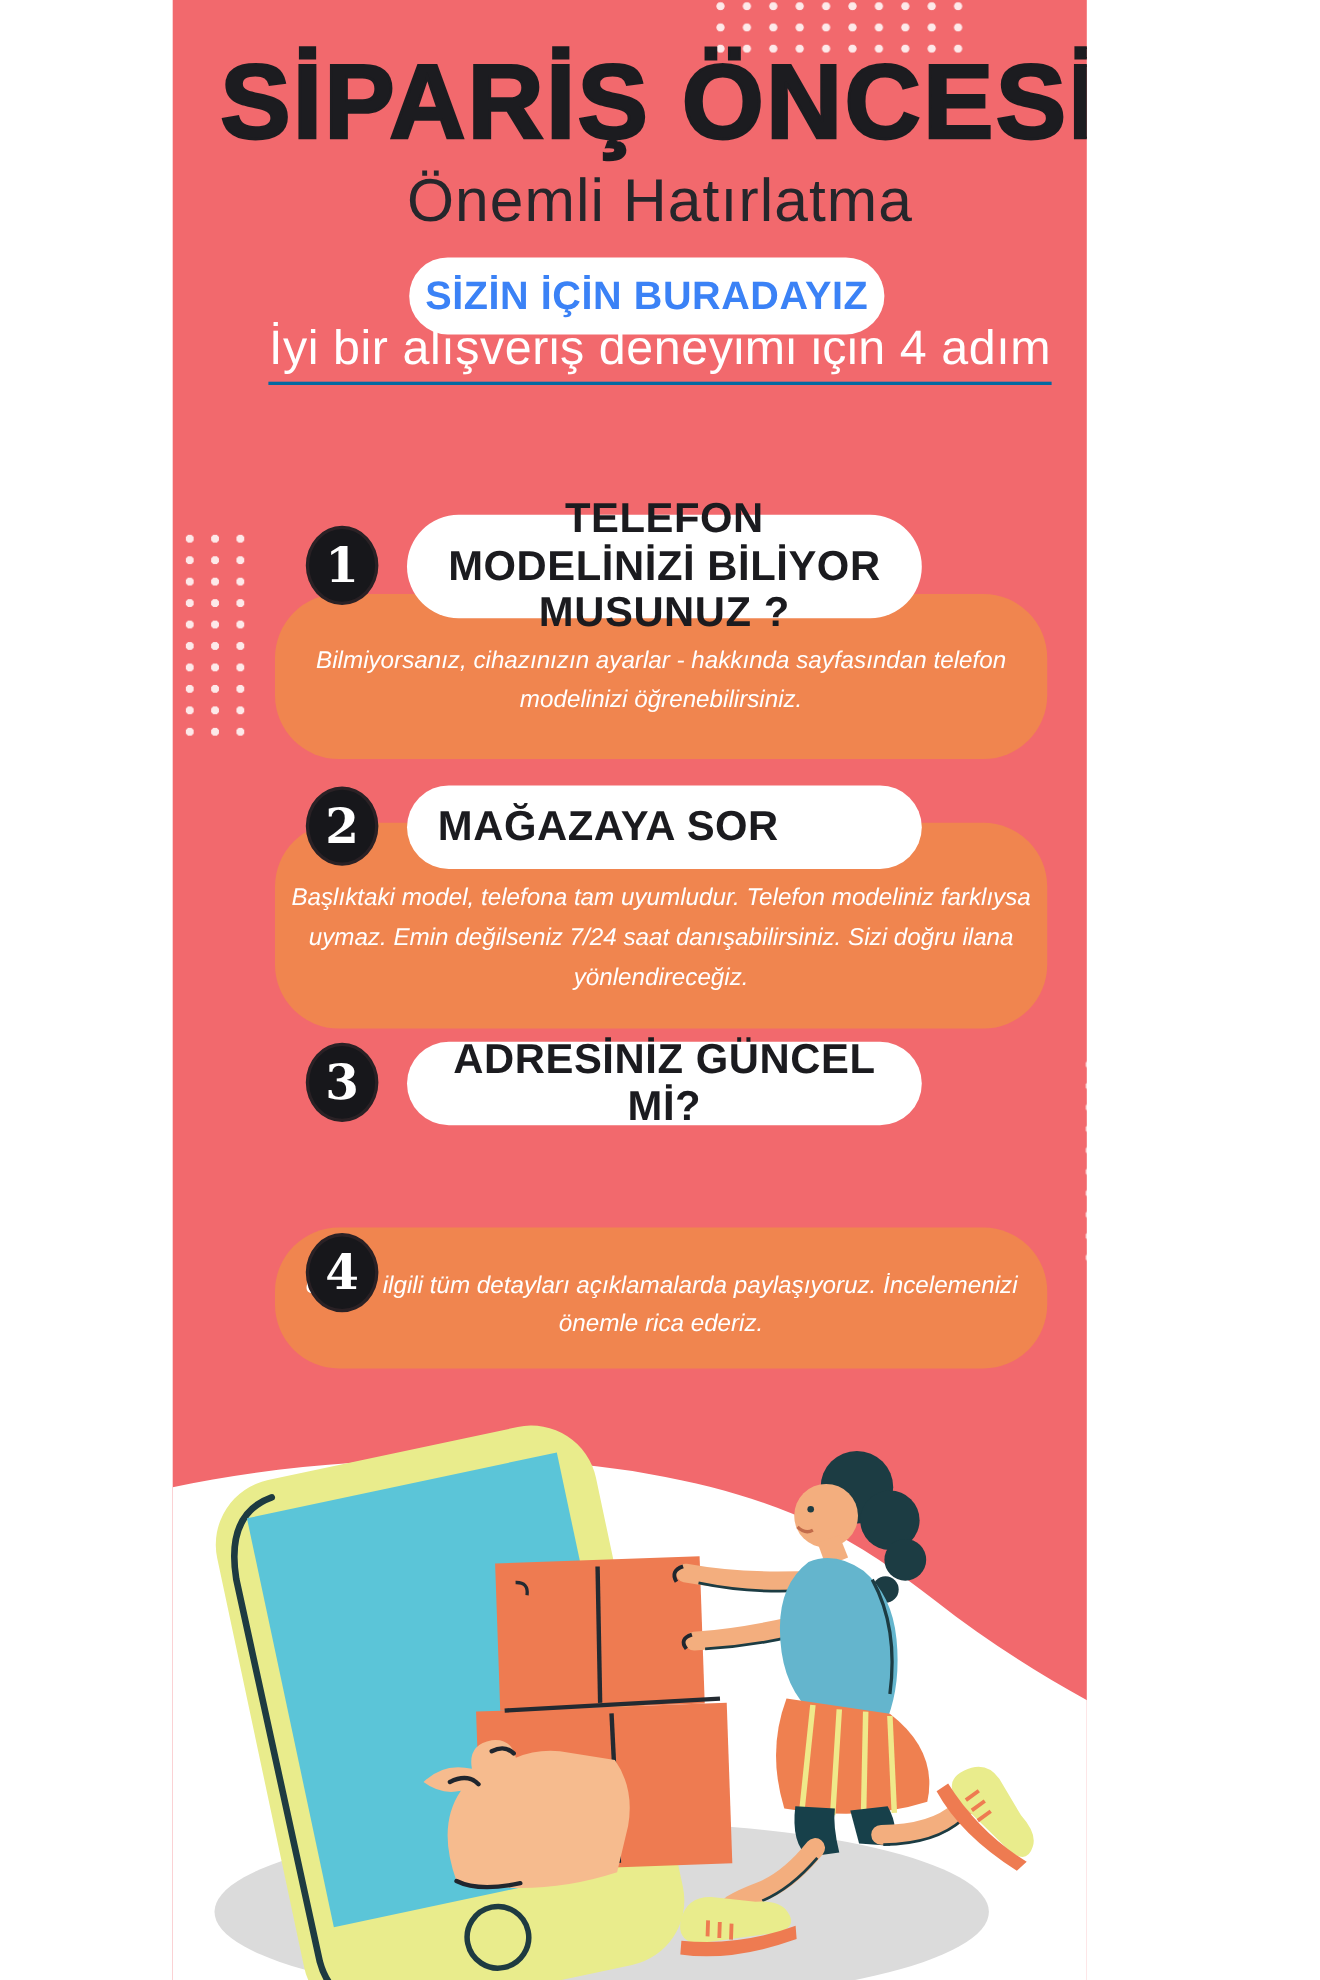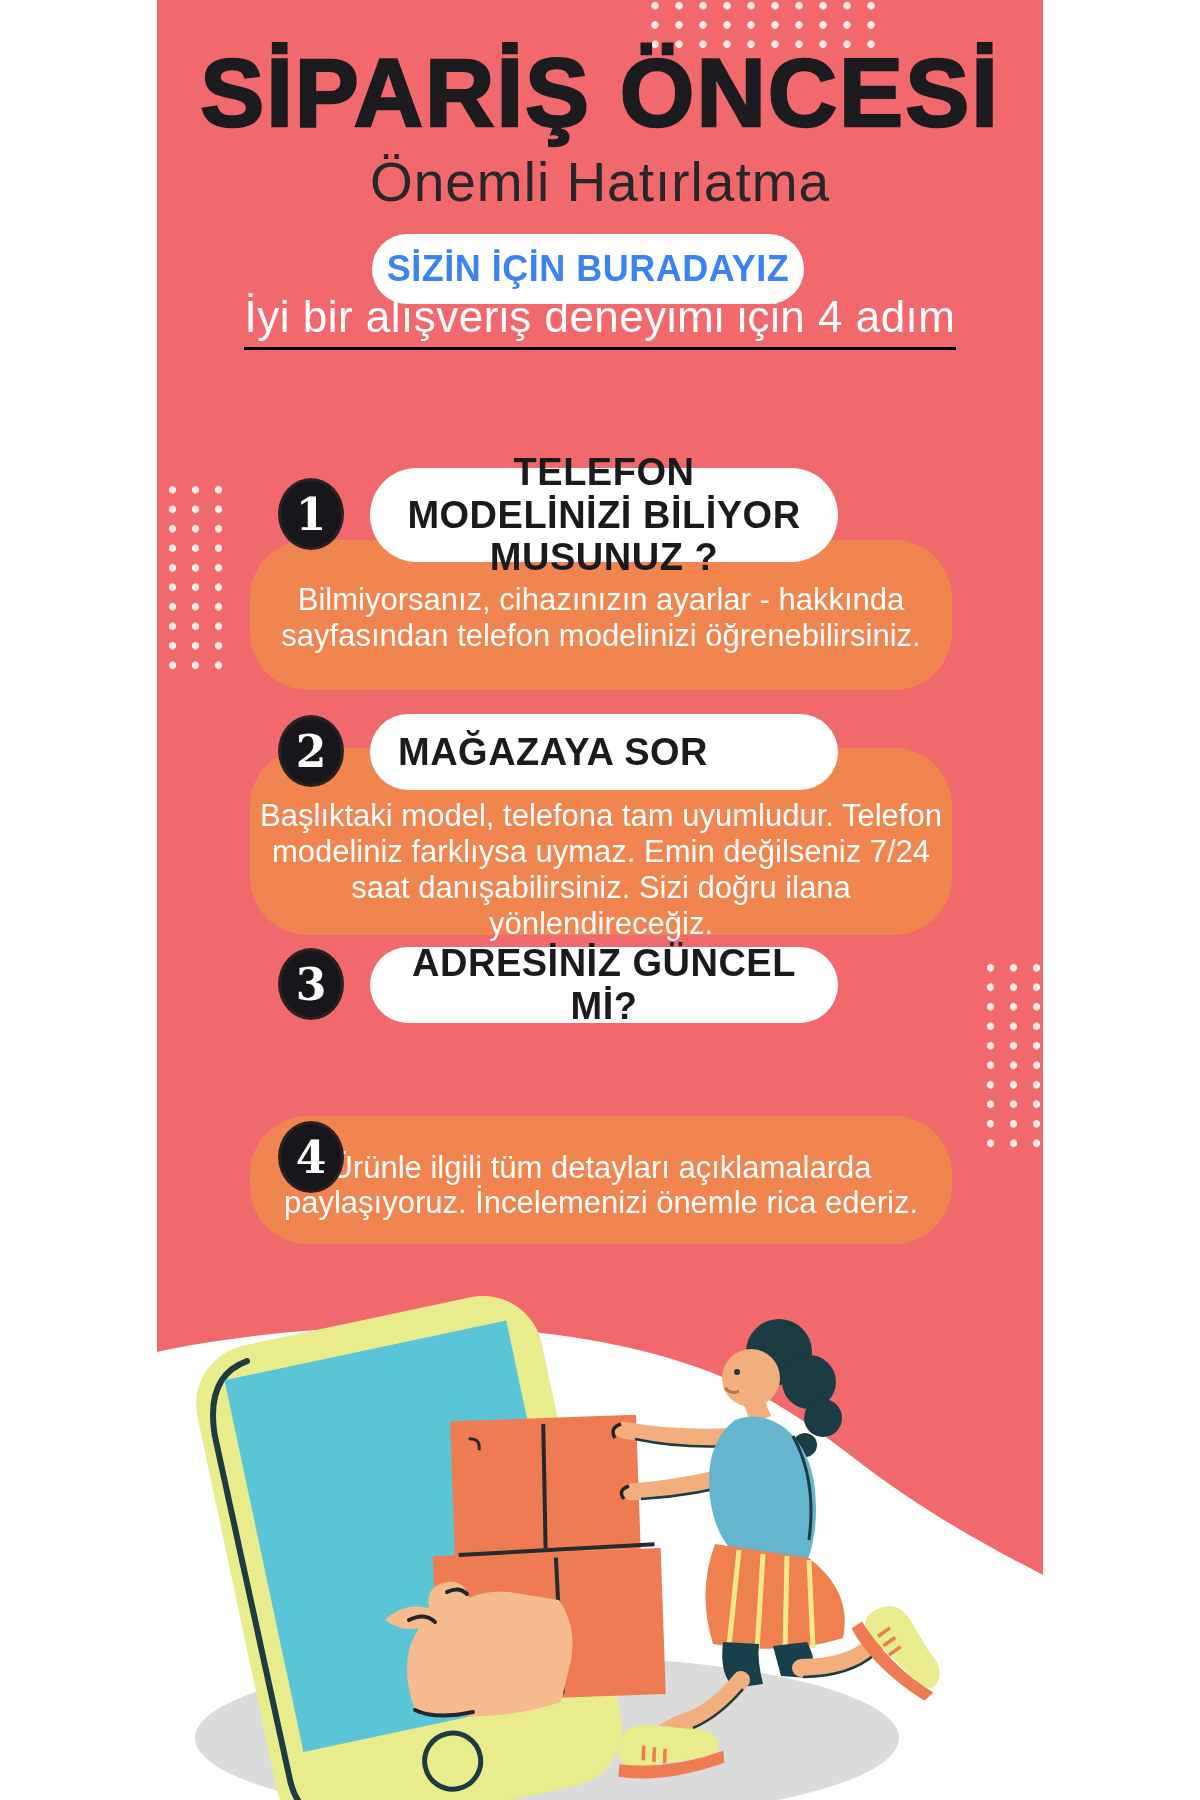--- a/index.html
+++ b/index.html
@@ -1,34 +1,34 @@
 <!DOCTYPE html>
 <html><head>
 <meta charset="utf-8">
 <style>
   html,body{margin:0;padding:0;}
-  .page{position:relative;width:1200px;height:1800px;background:#ffffff;overflow:hidden;
+  .page{position:relative;width:988px;height:1800px;background:#ffffff;overflow:hidden;
         font-family:"Liberation Sans", sans-serif;}
   .poster{position:absolute;left:157px;top:0;width:886px;height:1800px;background:#F2696D;overflow:hidden;}
   .abs{position:absolute;}
   .dots{position:absolute;background-image:radial-gradient(circle, rgba(255,255,255,.85) 3.4px, transparent 4px);}
   .dots.top{left:486px;top:-4px;width:240px;height:58px;background-size:24px 19.3px;}
   .dots.left{left:4px;top:480px;width:69px;height:195px;background-size:23px 19.5px;}
   .dots.right{left:822px;top:958px;width:69px;height:195px;background-size:23px 19.5px;}
   .title{left:0;top:38px;width:100%;text-align:center;color:#1C1C20;font-size:96px;line-height:1.15;
          font-weight:900;letter-spacing:2px;-webkit-text-stroke:2.5px #1C1C20;}
   .subtitle{left:0;top:150px;width:100%;text-align:center;color:#26262B;font-size:55px;font-weight:400;letter-spacing:1px;}
   .badge{left:215px;top:234px;width:432px;height:70px;background:#ffffff;border-radius:36px;
          display:flex;align-items:center;justify-content:center;color:#3b82f6;font-size:36px;font-weight:800;letter-spacing:.5px;}
   .tagline-wrap{left:0;top:292px;width:100%;text-align:center;}
   .tagline{display:inline-block;color:#ffffff;font-size:44px;font-weight:400;letter-spacing:.5px;
-           border-bottom:3px solid #000000;padding-bottom:5px;}
+           border-bottom:3px solid #0369a1;padding-bottom:5px;}
   .panel{position:absolute;left:93px;width:702px;background:#F0854F;border-radius:58px;z-index:1;
          color:#ffffff;text-align:center;box-sizing:border-box;}
-  .panel p{margin:0;padding:0 10px;font-size:31px;line-height:36px;font-weight:400;}
+  .panel p{margin:0;padding:0 10px;font-size:22px;line-height:36px;font-weight:400;font-style:italic;}
   .pill{position:absolute;left:213px;width:468px;background:#ffffff;border-radius:47px;z-index:2;
         display:flex;align-items:center;justify-content:flex-start;text-align:center;
         color:#1B1B1F;font-size:38px;font-weight:800;letter-spacing:.5px;line-height:1.12;}
   .pill span{display:block;padding:0 28px;}
   .oval{position:absolute;left:121px;width:66px;height:72px;background:#17171B;border:3px solid #2A2125;
         border-radius:50%;z-index:2;display:flex;align-items:center;justify-content:center;box-sizing:border-box;
         color:#ffffff;font-family:"DejaVu Serif", serif;font-weight:700;font-size:44px;}
   .illustration{position:absolute;left:0;top:1240px;width:886px;height:560px;z-index:3;}
 </style>
 </head>

